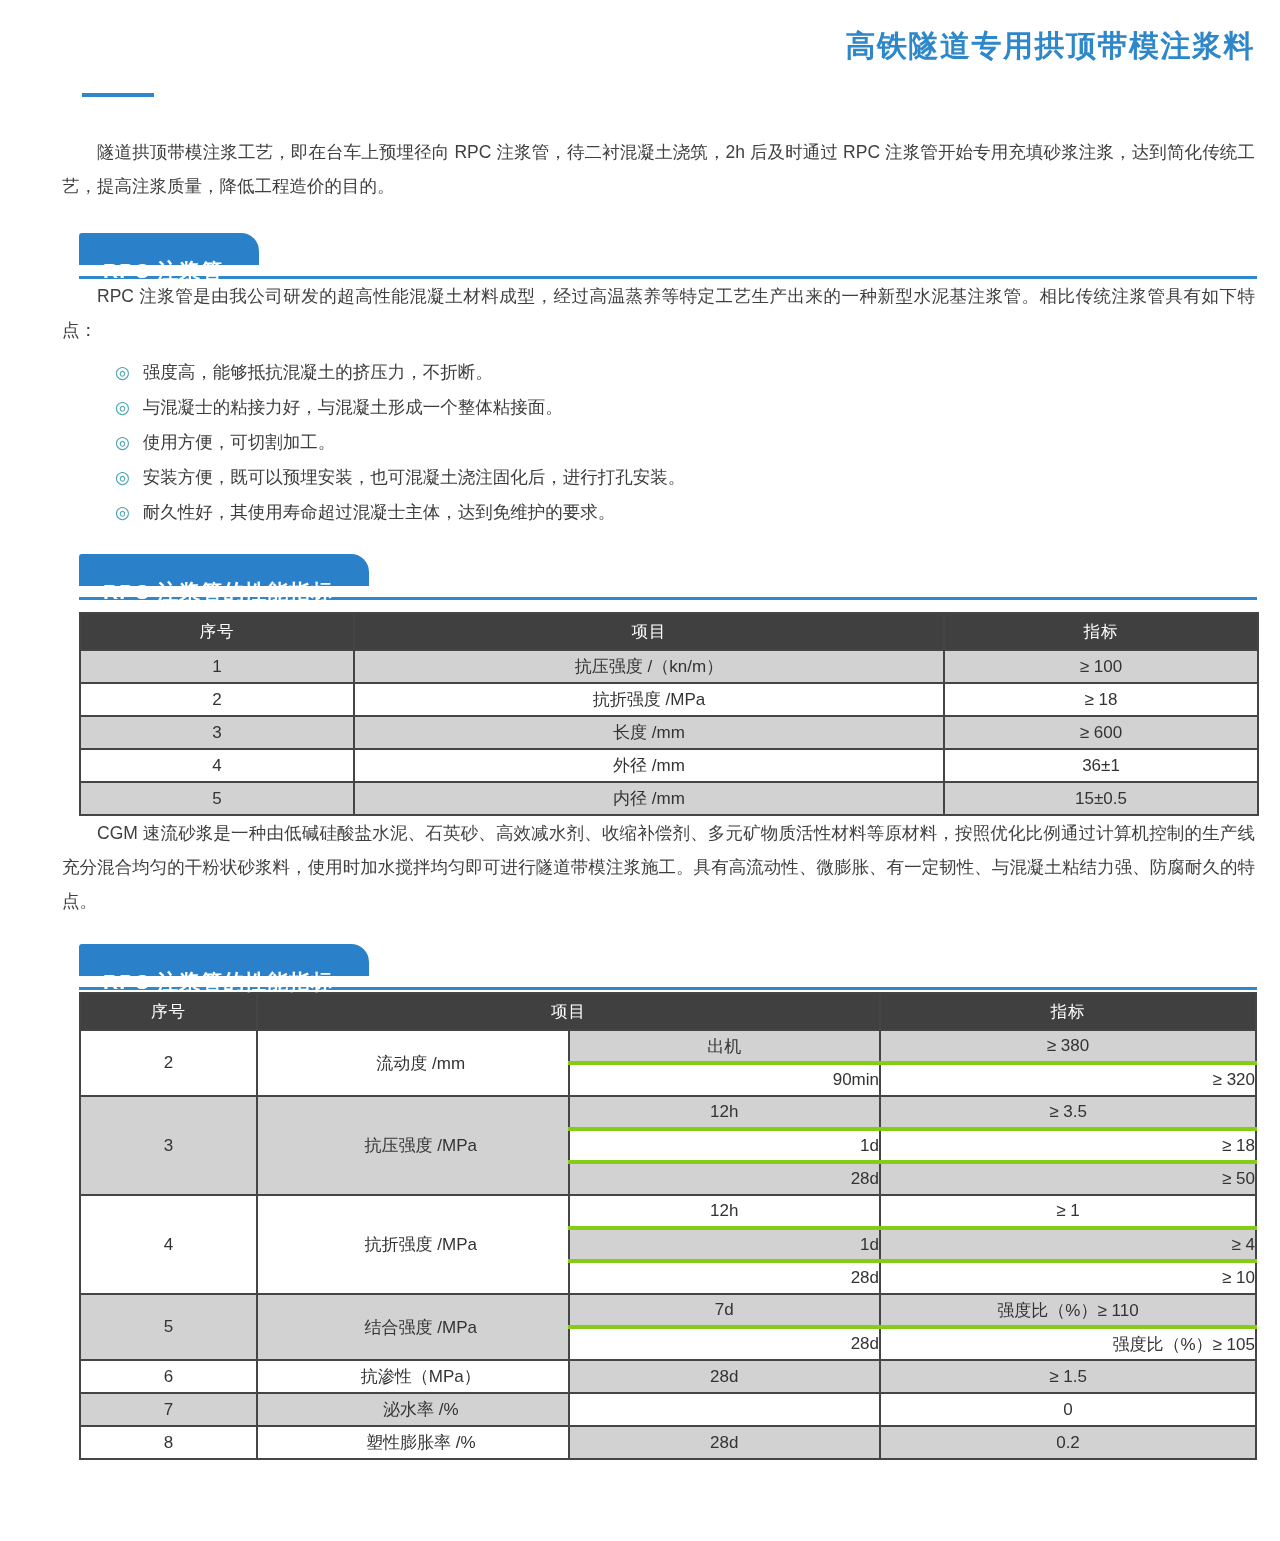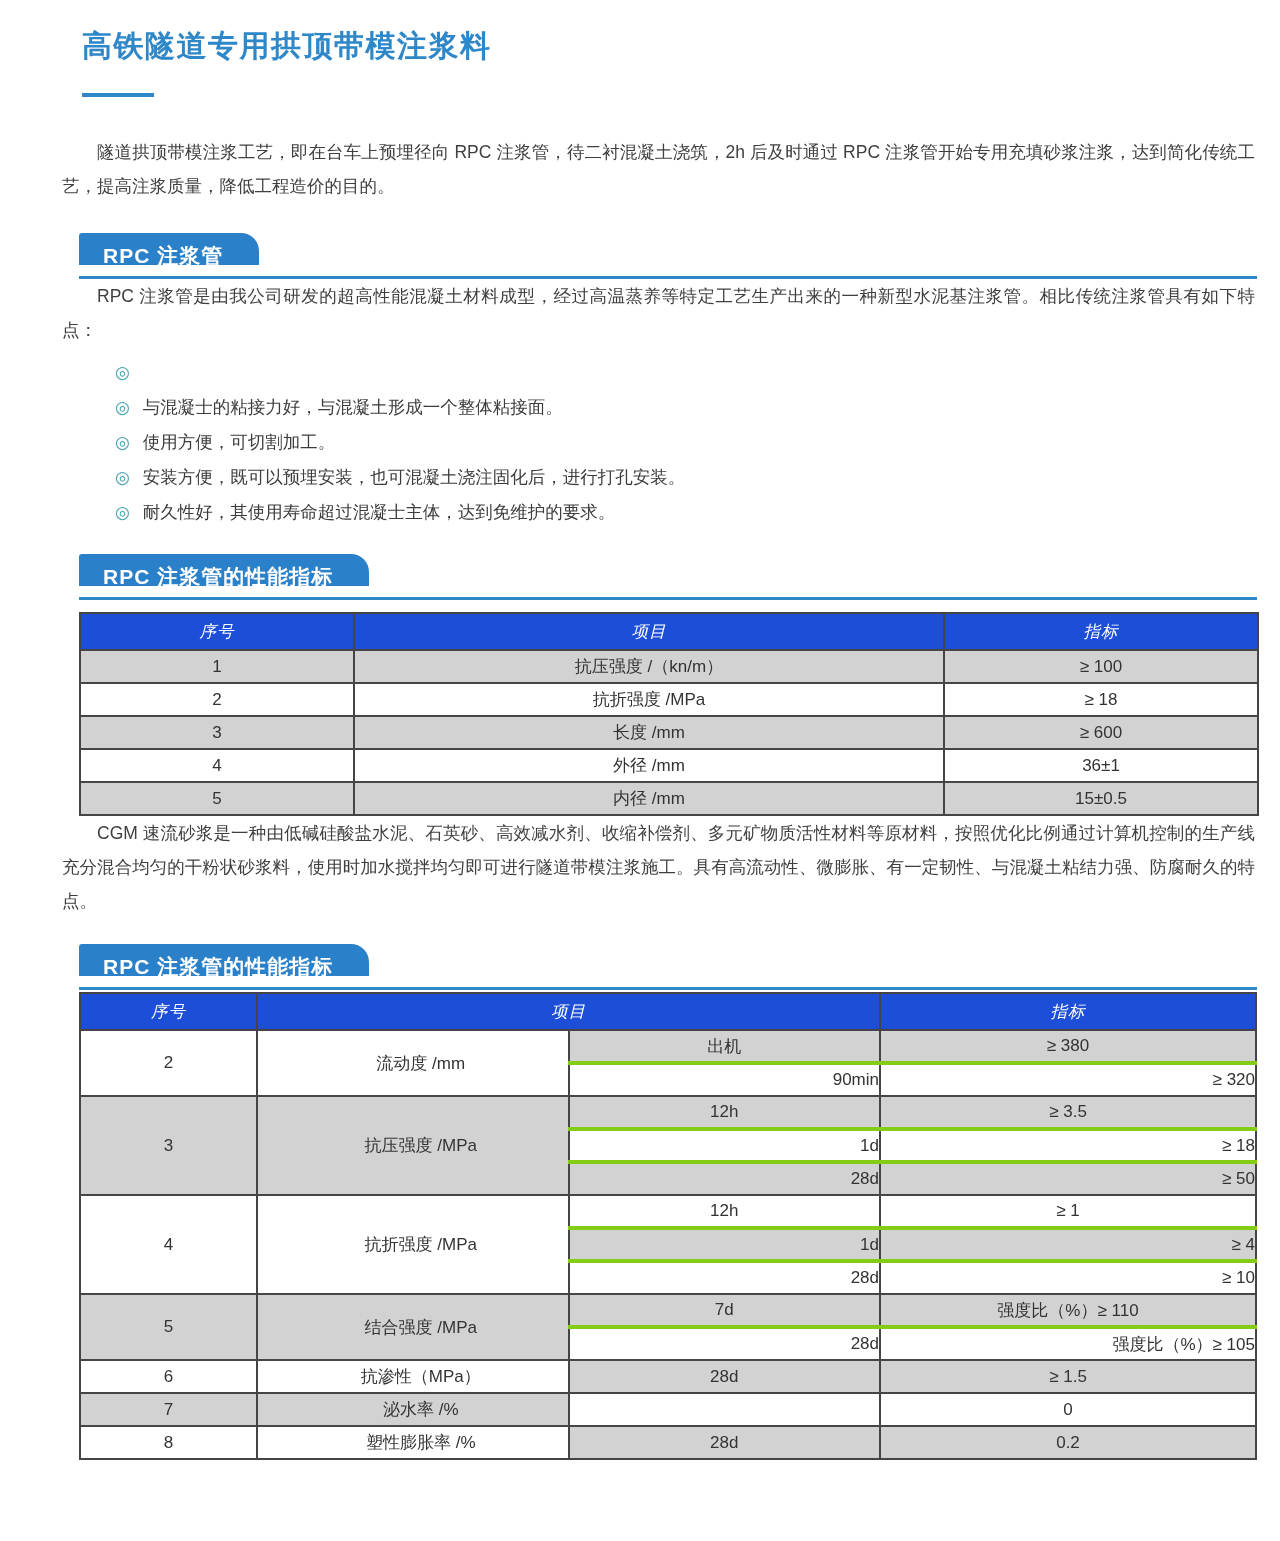--- a/index.html
+++ b/index.html
@@ -7,51 +7,51 @@
   body {
     width:1280px; min-height:1541px;
     font-family:"Liberation Sans","DejaVu Sans",sans-serif;
     color:#3c3c3c;
   }
   .page { padding:26px 25px 10px 62px; }
 
   
   .doc-title {
     margin-left:20px;
-    color:#2e87c8; font-size:30px; font-weight:bold; letter-spacing:1.5px;
+    color:#2e87c8; font-size:30px; font-weight:bold; letter-spacing:1.5px;text-align:right;
   }
   .title-underline { width:72px; height:4px; background:#2e87c8; margin:26px 0 0 20px; }
 
   
   .para {
     font-size:17.5px; line-height:34px; text-indent:2em; color:#3f3f3f;
     text-align:justify;
   }
   .intro { margin-top:38px; }
 
   
   .tab-row { margin:30px 0 0 17px; width:1178px; border-bottom:3px solid #2f88ca; height:46px; }
   .tab {
     display:inline-block; height:32px; line-height:46px;
     background:#2b81c9; color:#ffffff;
     font-size:21px; font-weight:bold; letter-spacing:1px;
-    padding:0 36px 0 24px;
+    padding:15px 36px 0 24px;
     border-radius:3px 18px 0 0;
   }
 
   
   .bullets { list-style:none; margin:8px 0 0 53px; }
   .bullet { display:flex; align-items:flex-start; line-height:35px; font-size:17.5px; }
   .marker { color:#4aa3b2; font-size:17px; margin-right:13px; line-height:35px; }
 
   
   table { border-collapse:collapse; table-layout:fixed; width:1178px; margin-left:17px; font-size:17px; color:#333; }
   th {
-    background:#1d4ed8; color:#ffffff; font-weight:normal; font-size:16.5px;
-    height:37px; text-align:center; letter-spacing:1px;font-style:italic;
+    background:#404040; color:#ffffff; font-weight:normal; font-size:16.5px;
+    height:37px; text-align:center; letter-spacing:1px;
   }
   td { text-align:center; height:33px; }
   .bg-g { background:#d2d2d2; }
   .bg-w { background:#ffffff; }
 
   
   .t1 { margin-top:12px; border:2px solid #454545; }
   .t1 th, .t1 td { border:2px solid #454545; }
   .t1 .c1 { width:274px; } .t1 .c2 { width:590px; } .t1 .c3 { width:314px; }
 
@@ -74,20 +74,21 @@
   <p class="para intro">隧道拱顶带模注浆工艺，即在台车上预埋径向 RPC 注浆管，待二衬混凝土浇筑，2h 后及时通过 RPC 注浆管开始专用充填砂浆注浆，达到简化传统工艺，提高注浆质量，降低工程造价的目的。</p>
 
   <div class="tab-row">
     <span class="tab">RPC 注浆管</span>
   </div>
   <p class="para">RPC 注浆管是由我公司研发的超高性能混凝土材料成型，经过高温蒸养等特定工艺生产出来的一种新型水泥基注浆管。相比传统注浆管具有如下特点：</p>
 
   <ul class="bullets">
     <li class="bullet">
       <span class="marker">◎</span>
+      <span>强度高，能够抵抗混凝土的挤压力，不折断。</span>
     </li>
     <li class="bullet">
       <span class="marker">◎</span>
       <span>与混凝士的粘接力好，与混凝土形成一个整体粘接面。</span>
     </li>
     <li class="bullet">
       <span class="marker">◎</span>
       <span>使用方便，可切割加工。</span>
     </li>
     <li class="bullet">

